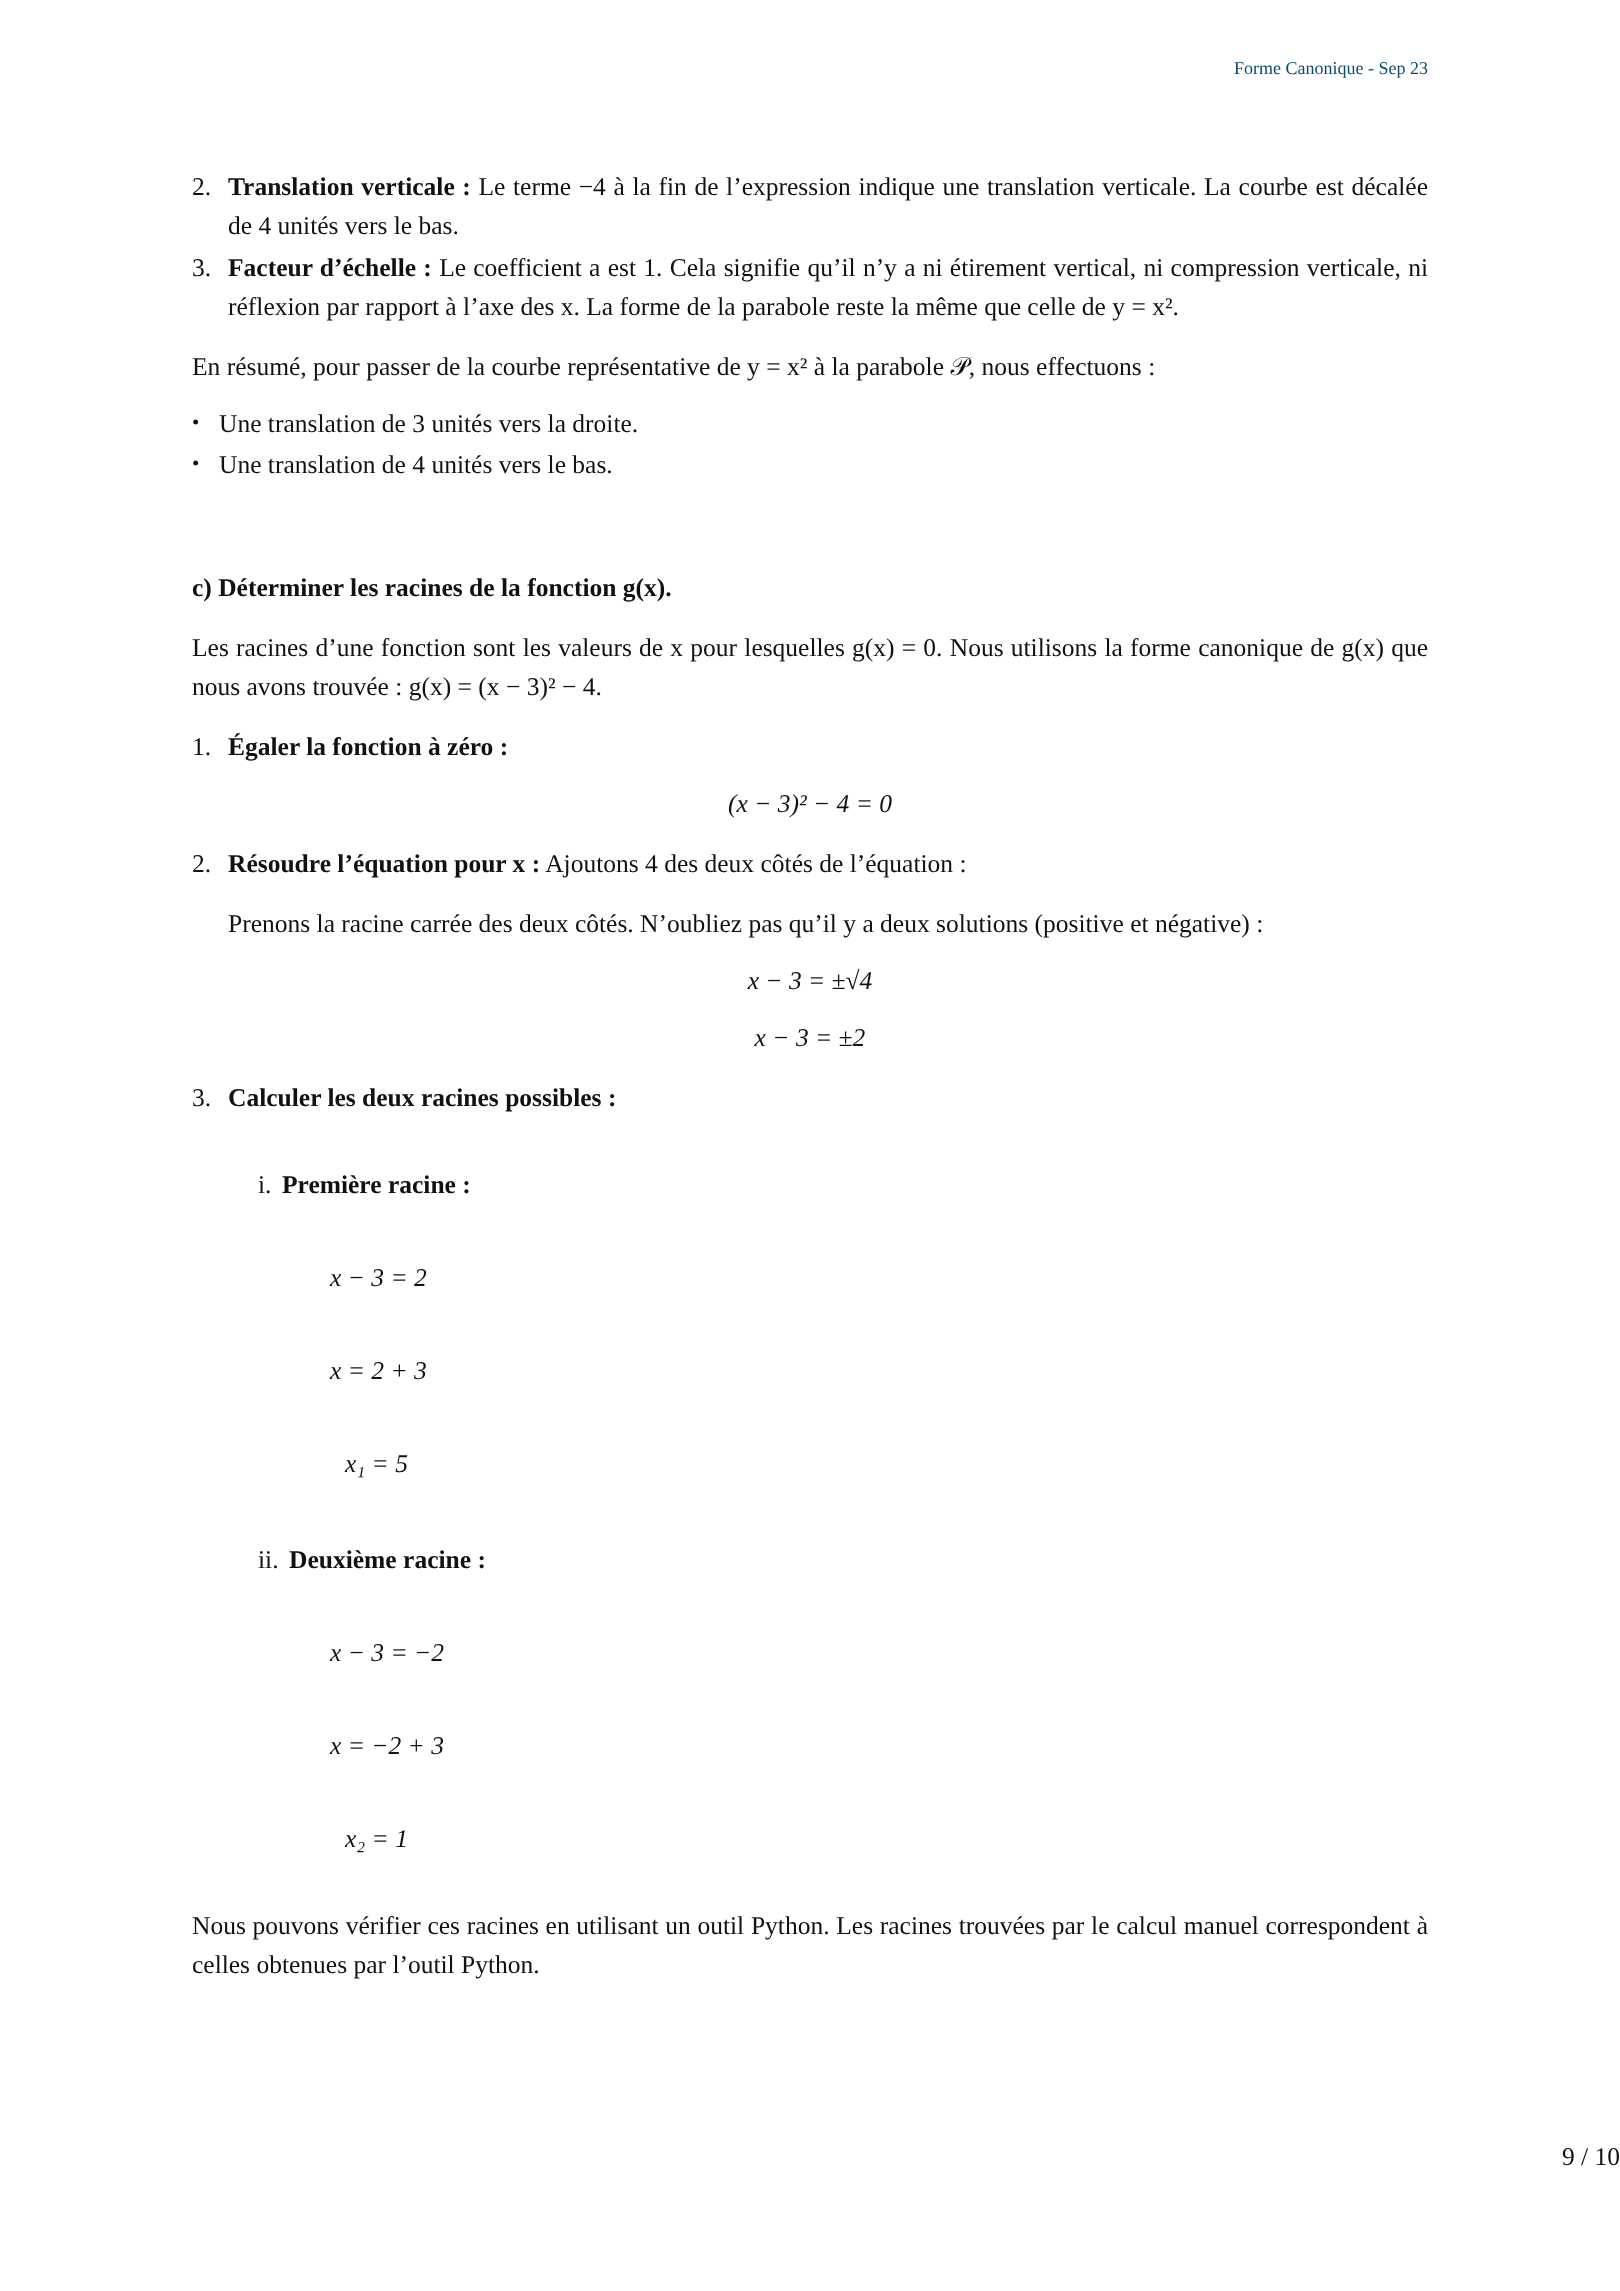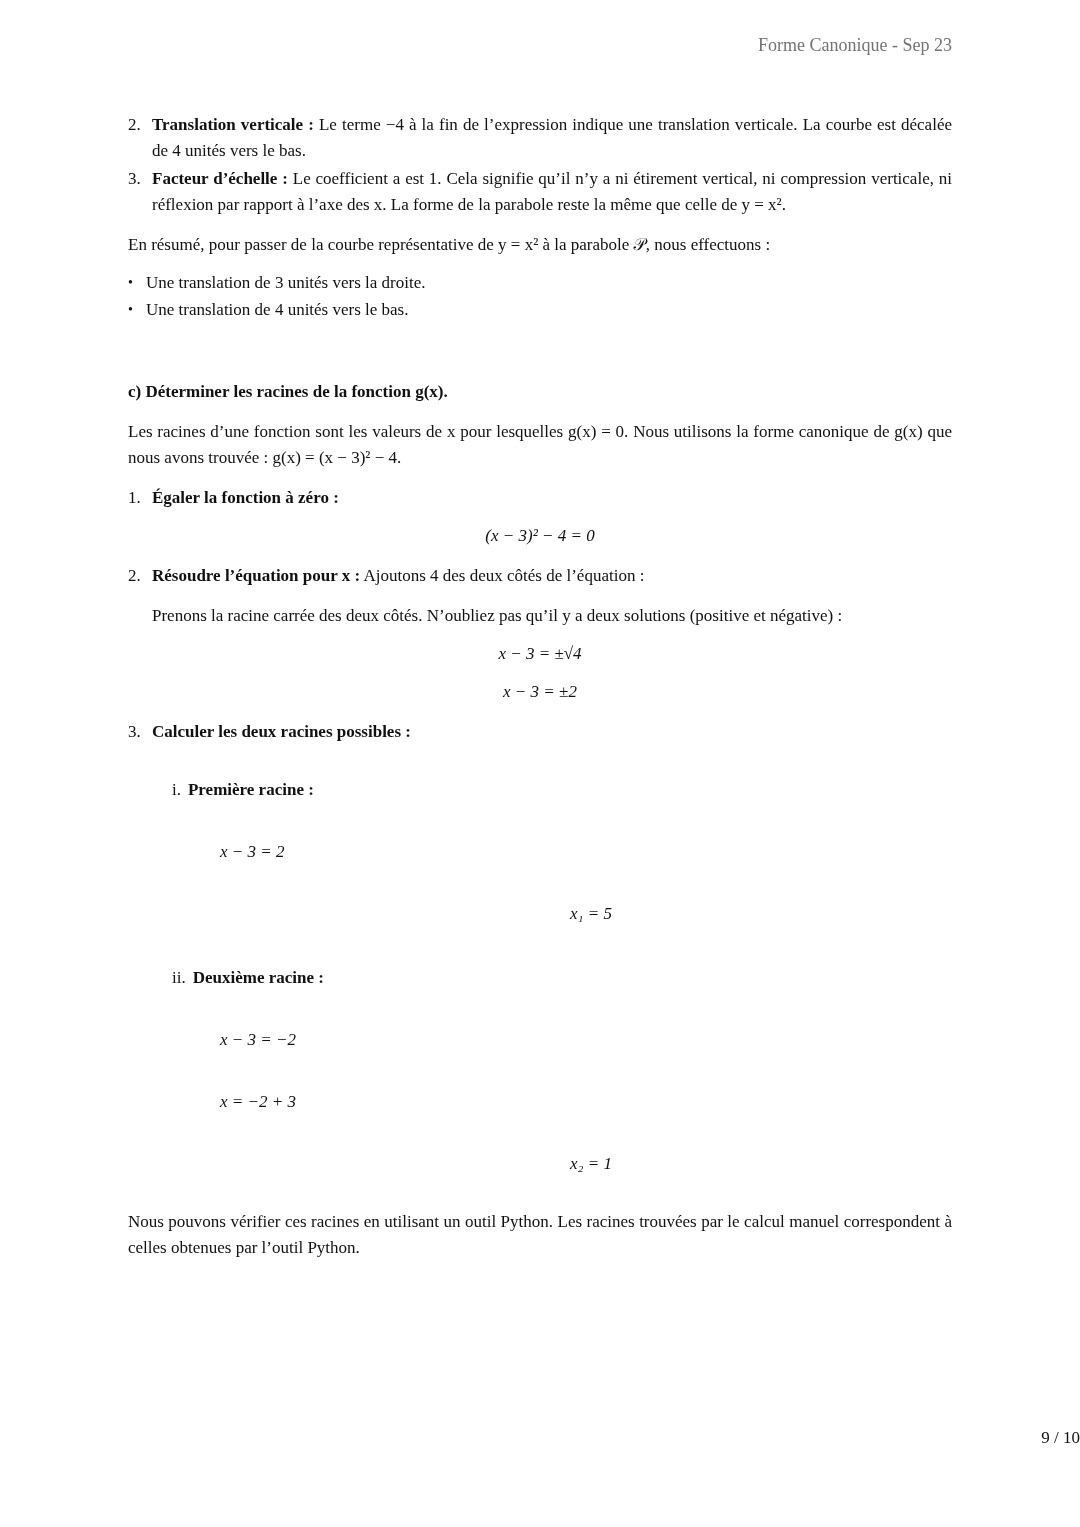--- a/index.html
+++ b/index.html
@@ -14,22 +14,22 @@
       font-family: "Liberation Serif", "DejaVu Serif", serif;
       font-size: 17px;
       line-height: 26px;
       overflow: hidden;
     }
 
     .page-header {
       position: absolute;
       top: 32px;
       right: 128px;
-      font-size: 18px;
-      color: #737373;
+      font-size: 12px;
+      color: #0c4a6e;
     }
 
     .content {
       position: absolute;
       top: 112px;
       left: 128px;
       right: 128px;
     }
 
     p { margin: 0; }
@@ -56,21 +56,21 @@
     .math { font-style: italic; font-family: "Liberation Serif", "DejaVu Serif", serif; }
     .eq-center { text-align: center; margin: 12px 0; }
 
     .note { margin-left: 24px; margin-top: 14px; text-align: justify; }
 
     .root-block { margin-left: 44px; margin-top: 32px; }
     .root-block-second { margin-top: 38px; }
     .root-head .marker-roman { margin-right: 7px; }
     .root-head .root-title { font-weight: bold; text-align: center; }
     .root-eq { margin-top: 36px; margin-left: 48px; }
-    .root-eq.eq-indent { margin-left: 58px; text-align: center; }
+    .root-eq.eq-indent { margin-left: 58px; }
 
     .closing { margin-top: 32px; text-align: justify; }
 
     .page-footer {
       position: absolute;
       bottom: 76px;
       left: 0;
       right: 0;
       text-align: right;
     }
@@ -129,20 +129,21 @@
     <div class="num-item step">
       <span class="marker">3.</span>
       <div class="item-body"><span class="lead">Calculer les deux racines possibles :</span></div>
     </div>
 
     <div class="root-block">
       <div class="root-head">
         <span class="marker-roman">i.</span><span class="root-title">Première racine :</span>
       </div>
       <div class="root-eq math">x − 3 = 2</div>
+      <div class="root-eq math">x = 2 + 3</div>
       <div class="root-eq math eq-indent">x₁ = 5</div>
     </div>
 
     <div class="root-block root-block-second">
       <div class="root-head">
         <span class="marker-roman">ii.</span><span class="root-title">Deuxième racine :</span>
       </div>
       <div class="root-eq math">x − 3 = −2</div>
       <div class="root-eq math">x = −2 + 3</div>
       <div class="root-eq math eq-indent">x₂ = 1</div>

